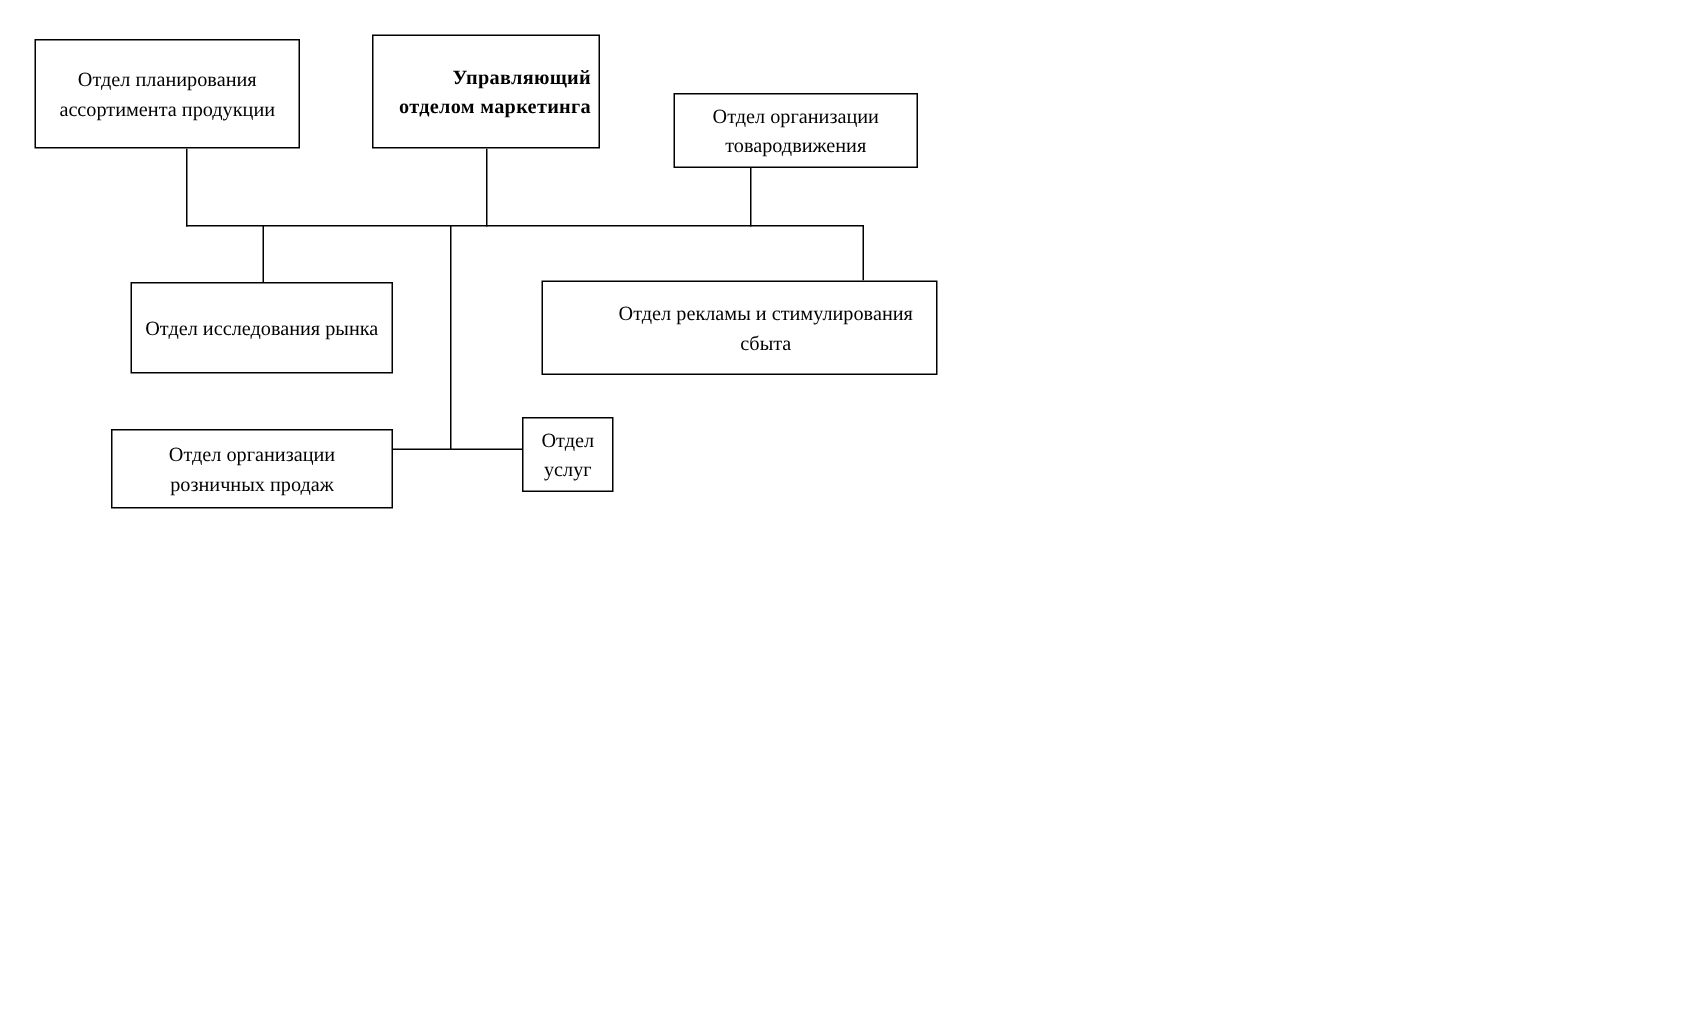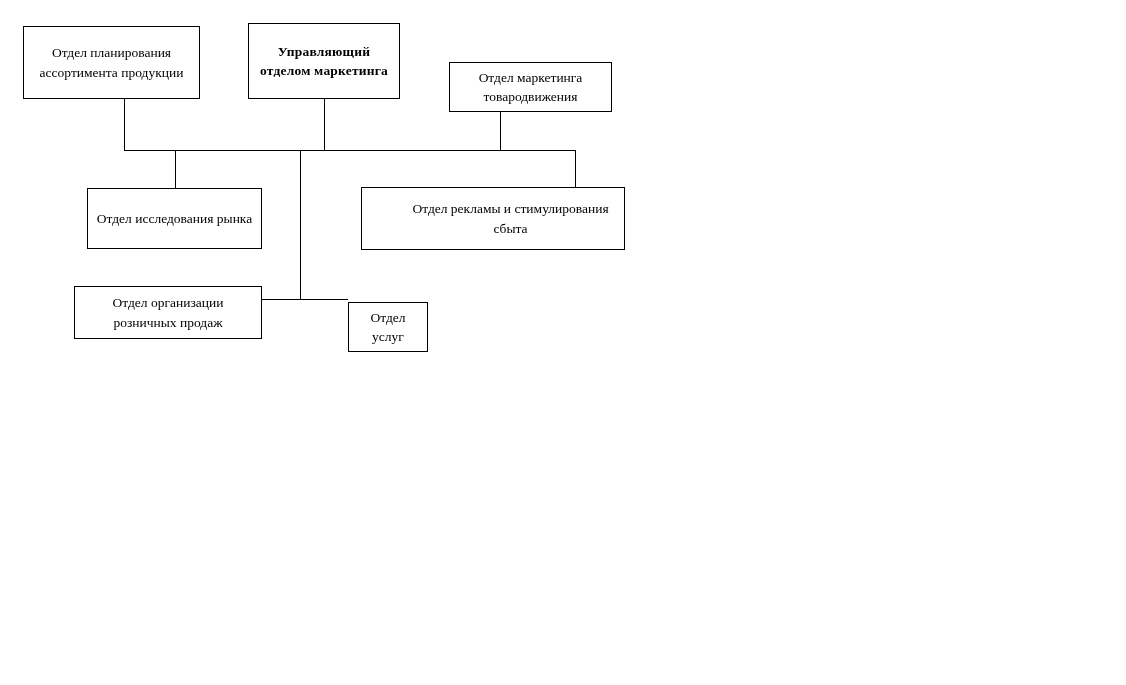--- a/index.html
+++ b/index.html
@@ -28,20 +28,21 @@
     text-align: center;
     font-size: 13.5px;
     line-height: 1.42;
     color: #000000;
     padding: 2px 5px;
   }
   .node.root {
     font-weight: bold;
     font-size: 13.5px;
     letter-spacing: 0.2px;
+    text-align: right;
   }
   .node .label {
     display: block;
     width: 100%;
   }
   .edge {
     position: absolute;
     background: #000000;
   }
   .edge.v { width: 1px; }
@@ -63,32 +64,32 @@
 
   <div class="node" style="left:11px; top:26px; width:177px; height:73px;">
     <span class="label">Отдел планирования ассортимента продукции</span>
   </div>
 
   <div class="node root" style="left:236px; top:23px; width:152px; height:76px;">
     <span class="label">Управляющий отделом маркетинга</span>
   </div>
 
   <div class="node" style="left:437px; top:62px; width:163px; height:50px;">
-    <span class="label">Отдел маркетинга товародвижения</span>
+    <span class="label">Отдел организации товародвижения</span>
   </div>
 
   <div class="node" style="left:75px; top:188px; width:175px; height:61px;align-items:center;">
     <span class="label">Отдел исследования рынка</span>
   </div>
 
   <div class="node" style="left:349px; top:187px; width:264px; height:63px;padding-left:40px;">
     <span class="label">Отдел рекламы и стимулирования сбыта</span>
   </div>
 
   <div class="node" style="left:62px; top:286px; width:188px; height:53px;justify-content:flex-end;">
     <span class="label">Отдел организации розничных продаж</span>
   </div>
 
-  <div class="node" style="left:336px; top:302px; width:80px; height:50px;">
+  <div class="node" style="left:336px; top:278px; width:61px; height:50px;">
     <span class="label">Отдел услуг</span>
   </div>
 
 </div>
 
 </body></html>

